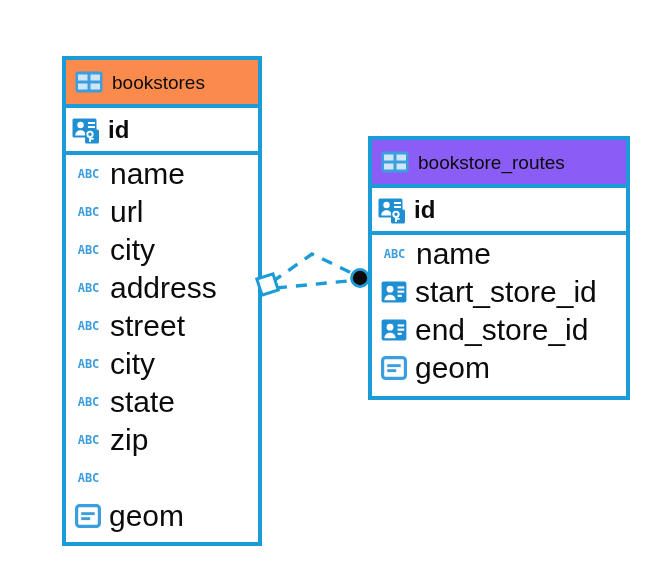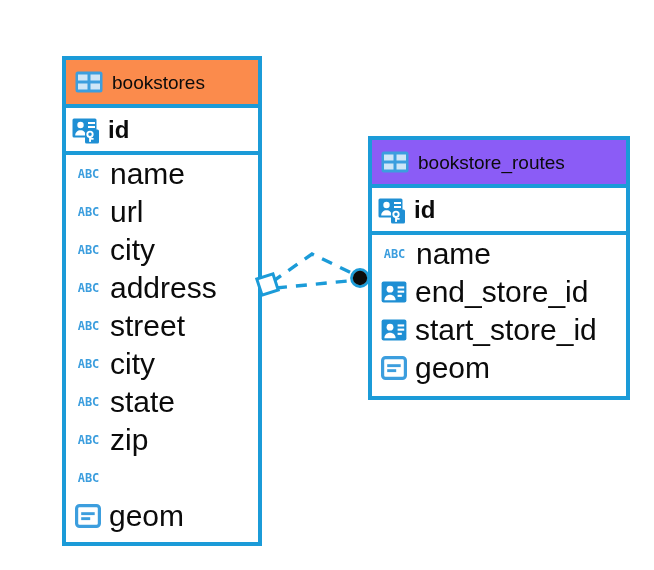--- a/index.html
+++ b/index.html
@@ -288,35 +288,35 @@
         <span class="icon icon-ref">
           <svg viewBox="0 0 26 24" width="26" height="24" aria-hidden="true">
             <rect x="0.6" y="1.6" width="24.8" height="20.8" rx="2" ry="2" fill="#1f8fd4"></rect>
             <circle cx="9" cy="9.2" r="3.4" fill="#ffffff"></circle>
             <path d="M3.4 20.2c0-3.4 2.5-5.5 5.6-5.5s5.6 2.1 5.6 5.5z" fill="#ffffff"></path>
             <rect x="16.6" y="6.4" width="6.6" height="2.1" fill="#ffffff"></rect>
             <rect x="16.6" y="10.6" width="6.6" height="2.1" fill="#ffffff"></rect>
             <rect x="16.6" y="14.8" width="4.2" height="2.1" fill="#ffffff"></rect>
           </svg>
         </span>
-        <span class="field-label">end_store_id</span>
+        <span class="field-label">start_store_id</span>
       </div>
 
       <div class="field-row">
         <span class="icon icon-ref">
           <svg viewBox="0 0 26 24" width="26" height="24" aria-hidden="true">
             <rect x="0.6" y="1.6" width="24.8" height="20.8" rx="2" ry="2" fill="#1f8fd4"></rect>
             <circle cx="9" cy="9.2" r="3.4" fill="#ffffff"></circle>
             <path d="M3.4 20.2c0-3.4 2.5-5.5 5.6-5.5s5.6 2.1 5.6 5.5z" fill="#ffffff"></path>
             <rect x="16.6" y="6.4" width="6.6" height="2.1" fill="#ffffff"></rect>
             <rect x="16.6" y="10.6" width="6.6" height="2.1" fill="#ffffff"></rect>
             <rect x="16.6" y="14.8" width="4.2" height="2.1" fill="#ffffff"></rect>
           </svg>
         </span>
-        <span class="field-label">start_store_id</span>
+        <span class="field-label">end_store_id</span>
       </div>
 
       <div class="field-row">
         <span class="icon icon-geom">
           <svg viewBox="0 0 26 24" width="26" height="24" aria-hidden="true">
             <rect x="1.6" y="1.6" width="22.8" height="20.8" rx="3" ry="3" fill="none" stroke="#3c9ede" stroke-width="3.2"></rect>
             <rect x="6.2" y="8.2" width="13.5" height="2.9" fill="#3c9ede"></rect>
             <rect x="6.2" y="13.2" width="9" height="2.9" fill="#3c9ede"></rect>
           </svg>
         </span>

